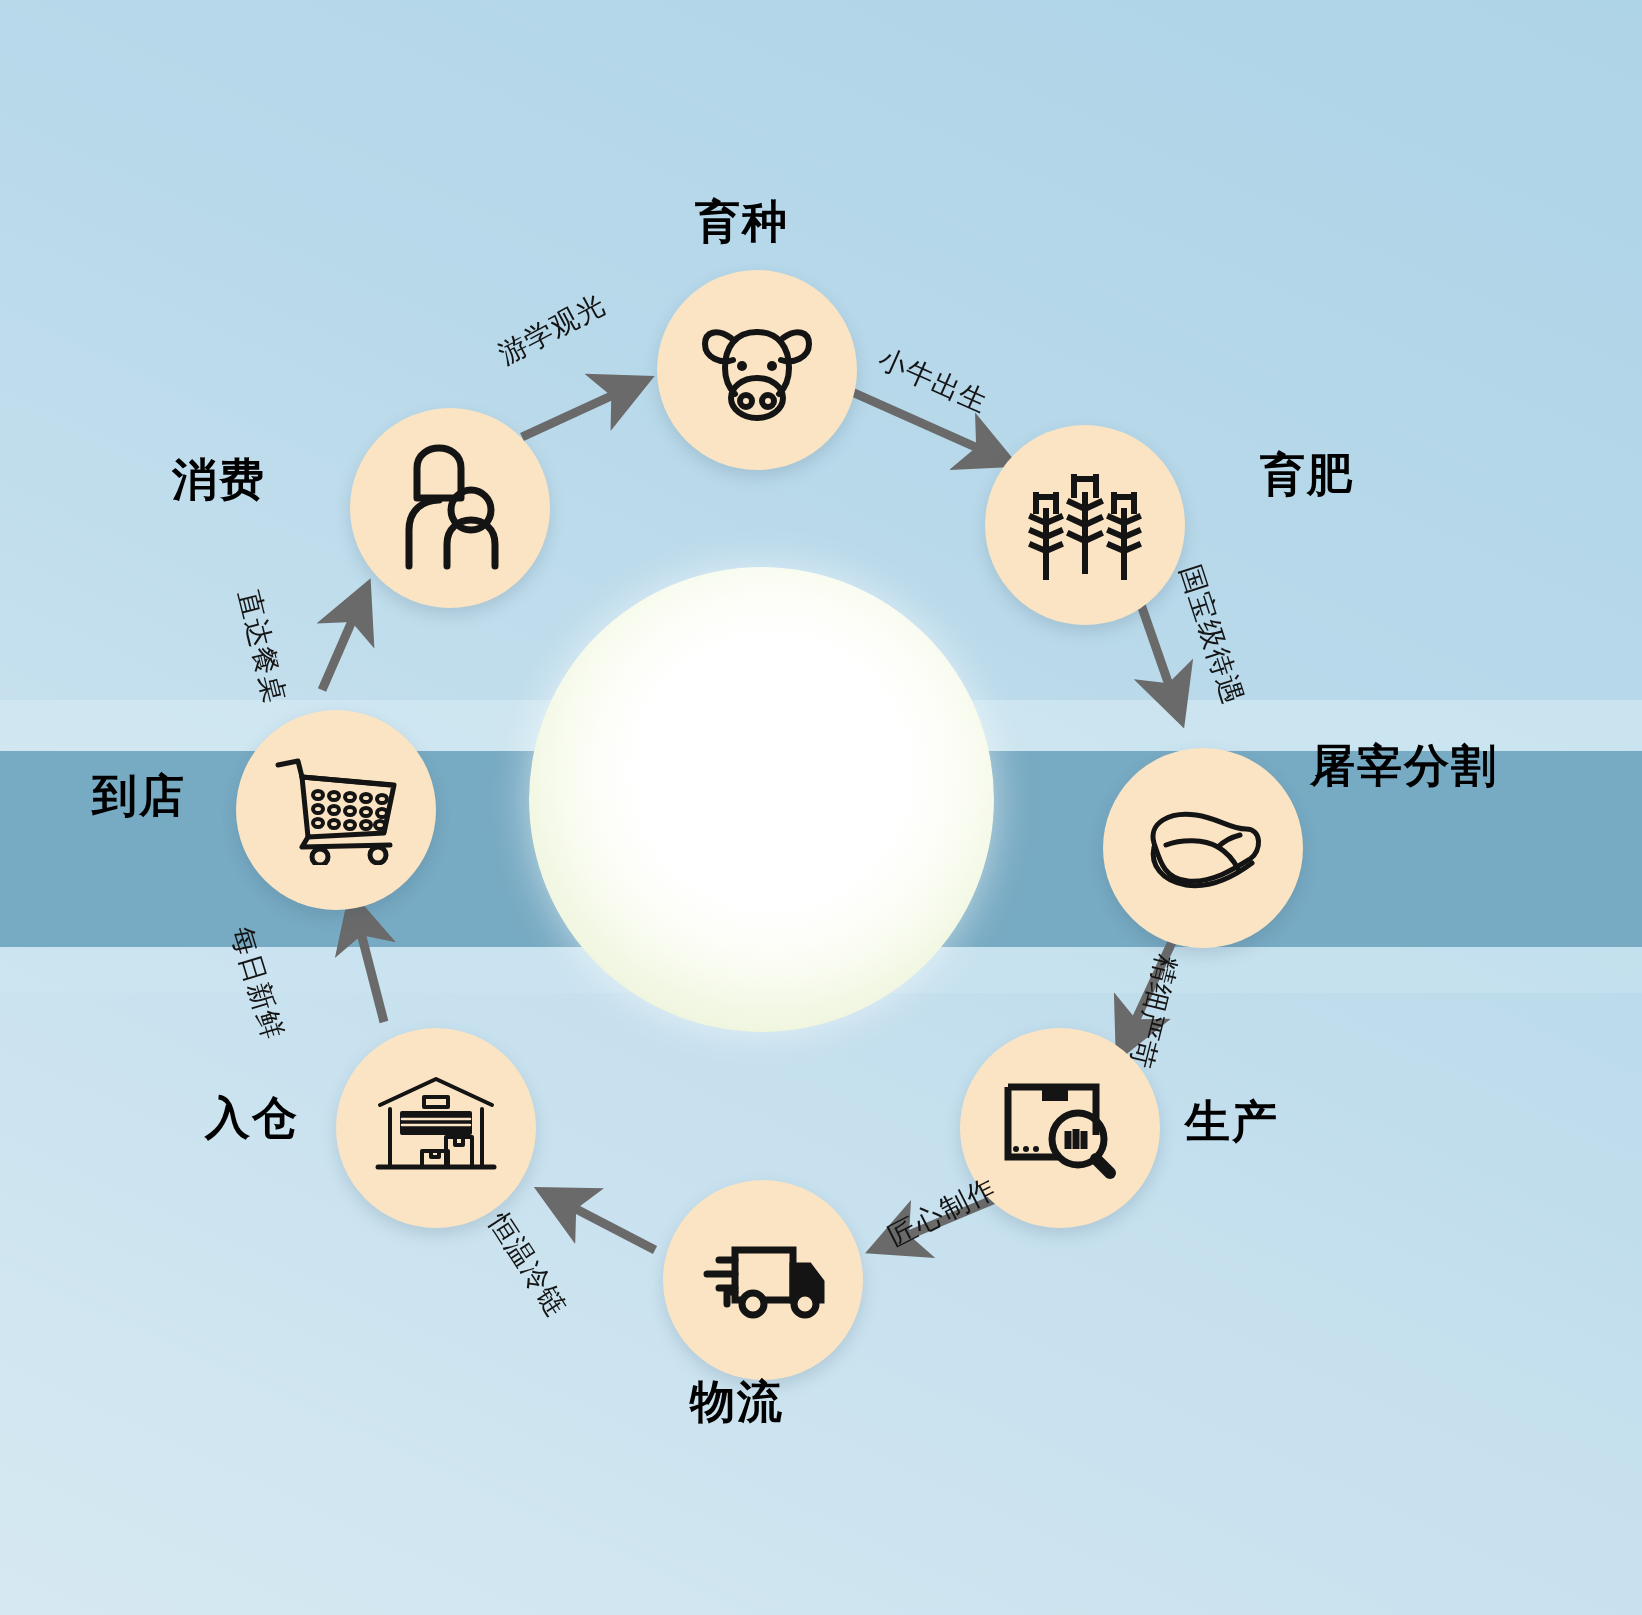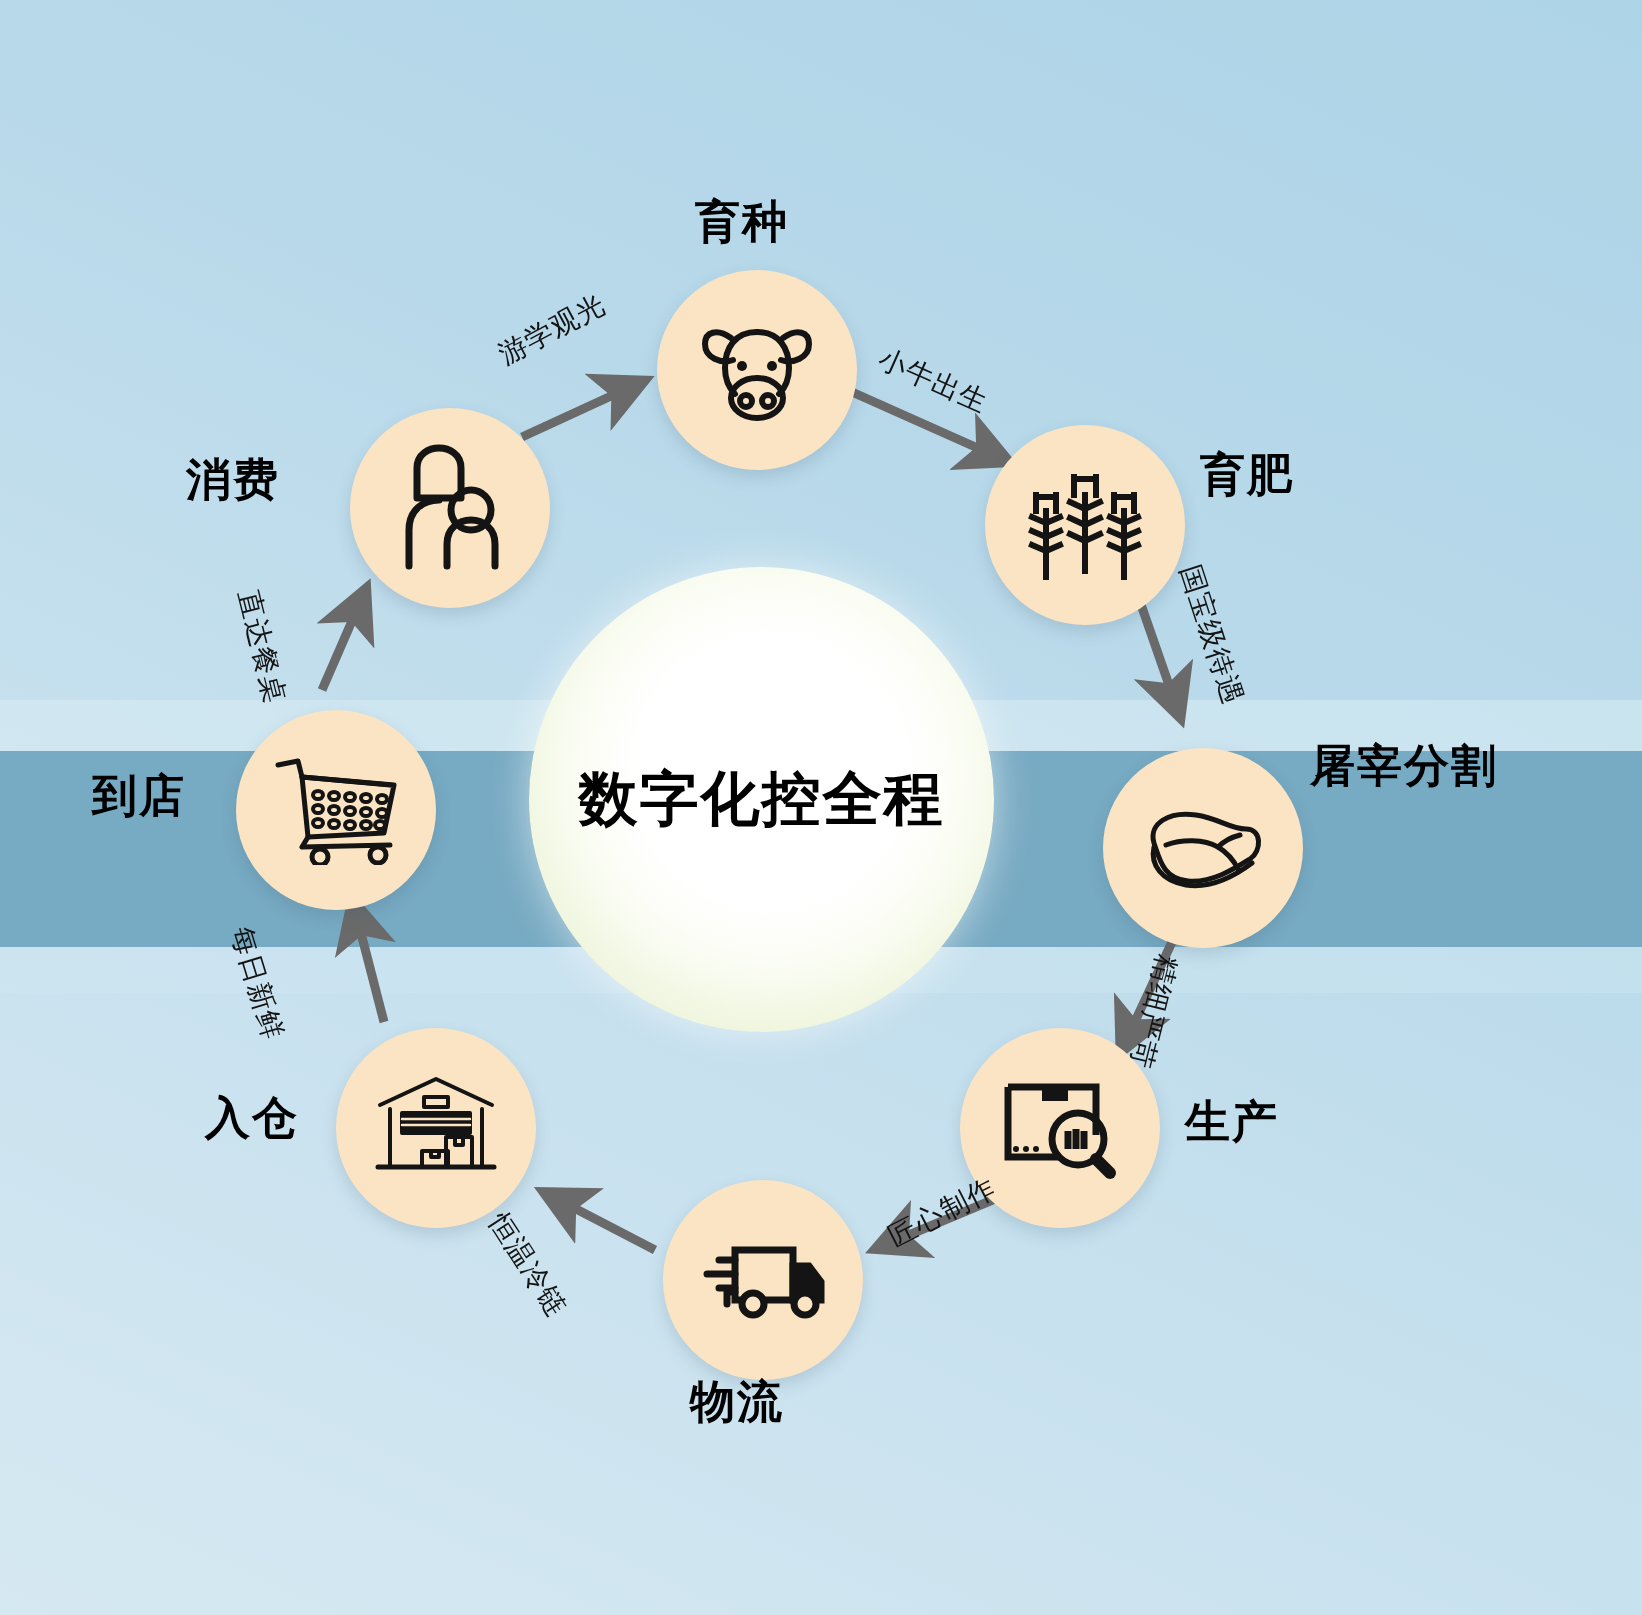--- a/index.html
+++ b/index.html
@@ -117,21 +117,21 @@
           <path d="M61 104 L61 28"></path>
           <path d="M50 28 L50 10 M72 28 L72 10 M50 12 L72 12"></path>
           <path d="M61 42 L46 35 M61 42 L76 35 M61 58 L46 51 M61 58 L76 51 M61 74 L46 67 M61 74 L76 67"></path>
           <path d="M100 110 L100 44"></path>
           <path d="M90 44 L90 28 M110 44 L110 28 M90 30 L110 30"></path>
           <path d="M100 56 L86 50 M100 56 L114 50 M100 70 L86 64 M100 70 L114 64 M100 84 L86 78 M100 84 L114 78"></path>
         </g>
       </svg>
     </span>
   </div>
-  <div class="node-label" style="left:1200px;top:445px;">育肥</div>
+  <div class="node-label" style="left:1260px;top:445px;">育肥</div>
 
   <div class="node" style="left:1103px;top:748px;">
     <span>
       <svg width="130" height="90" viewBox="0 0 130 90">
         <g fill="none" stroke="#141414" stroke-width="5" stroke-linecap="round" stroke-linejoin="round">
           <path d="M16 40 C10 20 32 8 58 12 C80 15 92 26 108 26 C124 26 124 48 112 56 C96 66 74 80 50 78 C26 76 22 58 16 40 Z"></path>
           <path d="M16 44 C12 62 24 78 48 82 C74 86 98 72 114 60"></path>
           <path d="M28 42 C44 36 66 36 80 44 C90 50 96 58 100 66"></path>
           <path d="M80 44 C86 38 94 34 102 32"></path>
         </g>
@@ -232,25 +232,24 @@
       <svg width="106" height="128" viewBox="0 0 106 128">
         <g fill="none" stroke="#141414" stroke-width="7" stroke-linecap="round" stroke-linejoin="round">
           <path d="M20 54 L20 24 C20 10 32 4 42 4 C52 4 64 10 64 24 L64 54 Z"></path>
           <path d="M12 122 L12 86 C12 66 26 56 42 56"></path>
           <circle cx="74" cy="66" r="20"></circle>
           <path d="M50 122 L50 100 C50 84 62 76 74 76 C86 76 98 84 98 100 L98 122"></path>
         </g>
       </svg>
     </span>
   </div>
-  <div class="node-label" style="left:186px;top:450px;">消费</div>
+  <div class="node-label" style="left:172px;top:450px;">消费</div>
 
   <div class="sphere">
     <div class="sphere-text">
-      <div>数字化控全程</div>
     </div>
   </div>
 
   <div class="edge-label" style="left:492px;top:340px;transform:rotate(-28deg);transform-origin:left top;">游学观光</div>
 
   <div class="edge-label" style="left:888px;top:340px;transform:rotate(24deg);transform-origin:left top;">小牛出生</div>
 
   <div class="edge-label" style="left:1207px;top:560px;transform:rotate(72deg);transform-origin:left top;">国宝级待遇</div>
 
   <div class="edge-label" style="left:1186px;top:960px;transform:rotate(104deg);transform-origin:left top;">精细严苛</div>

